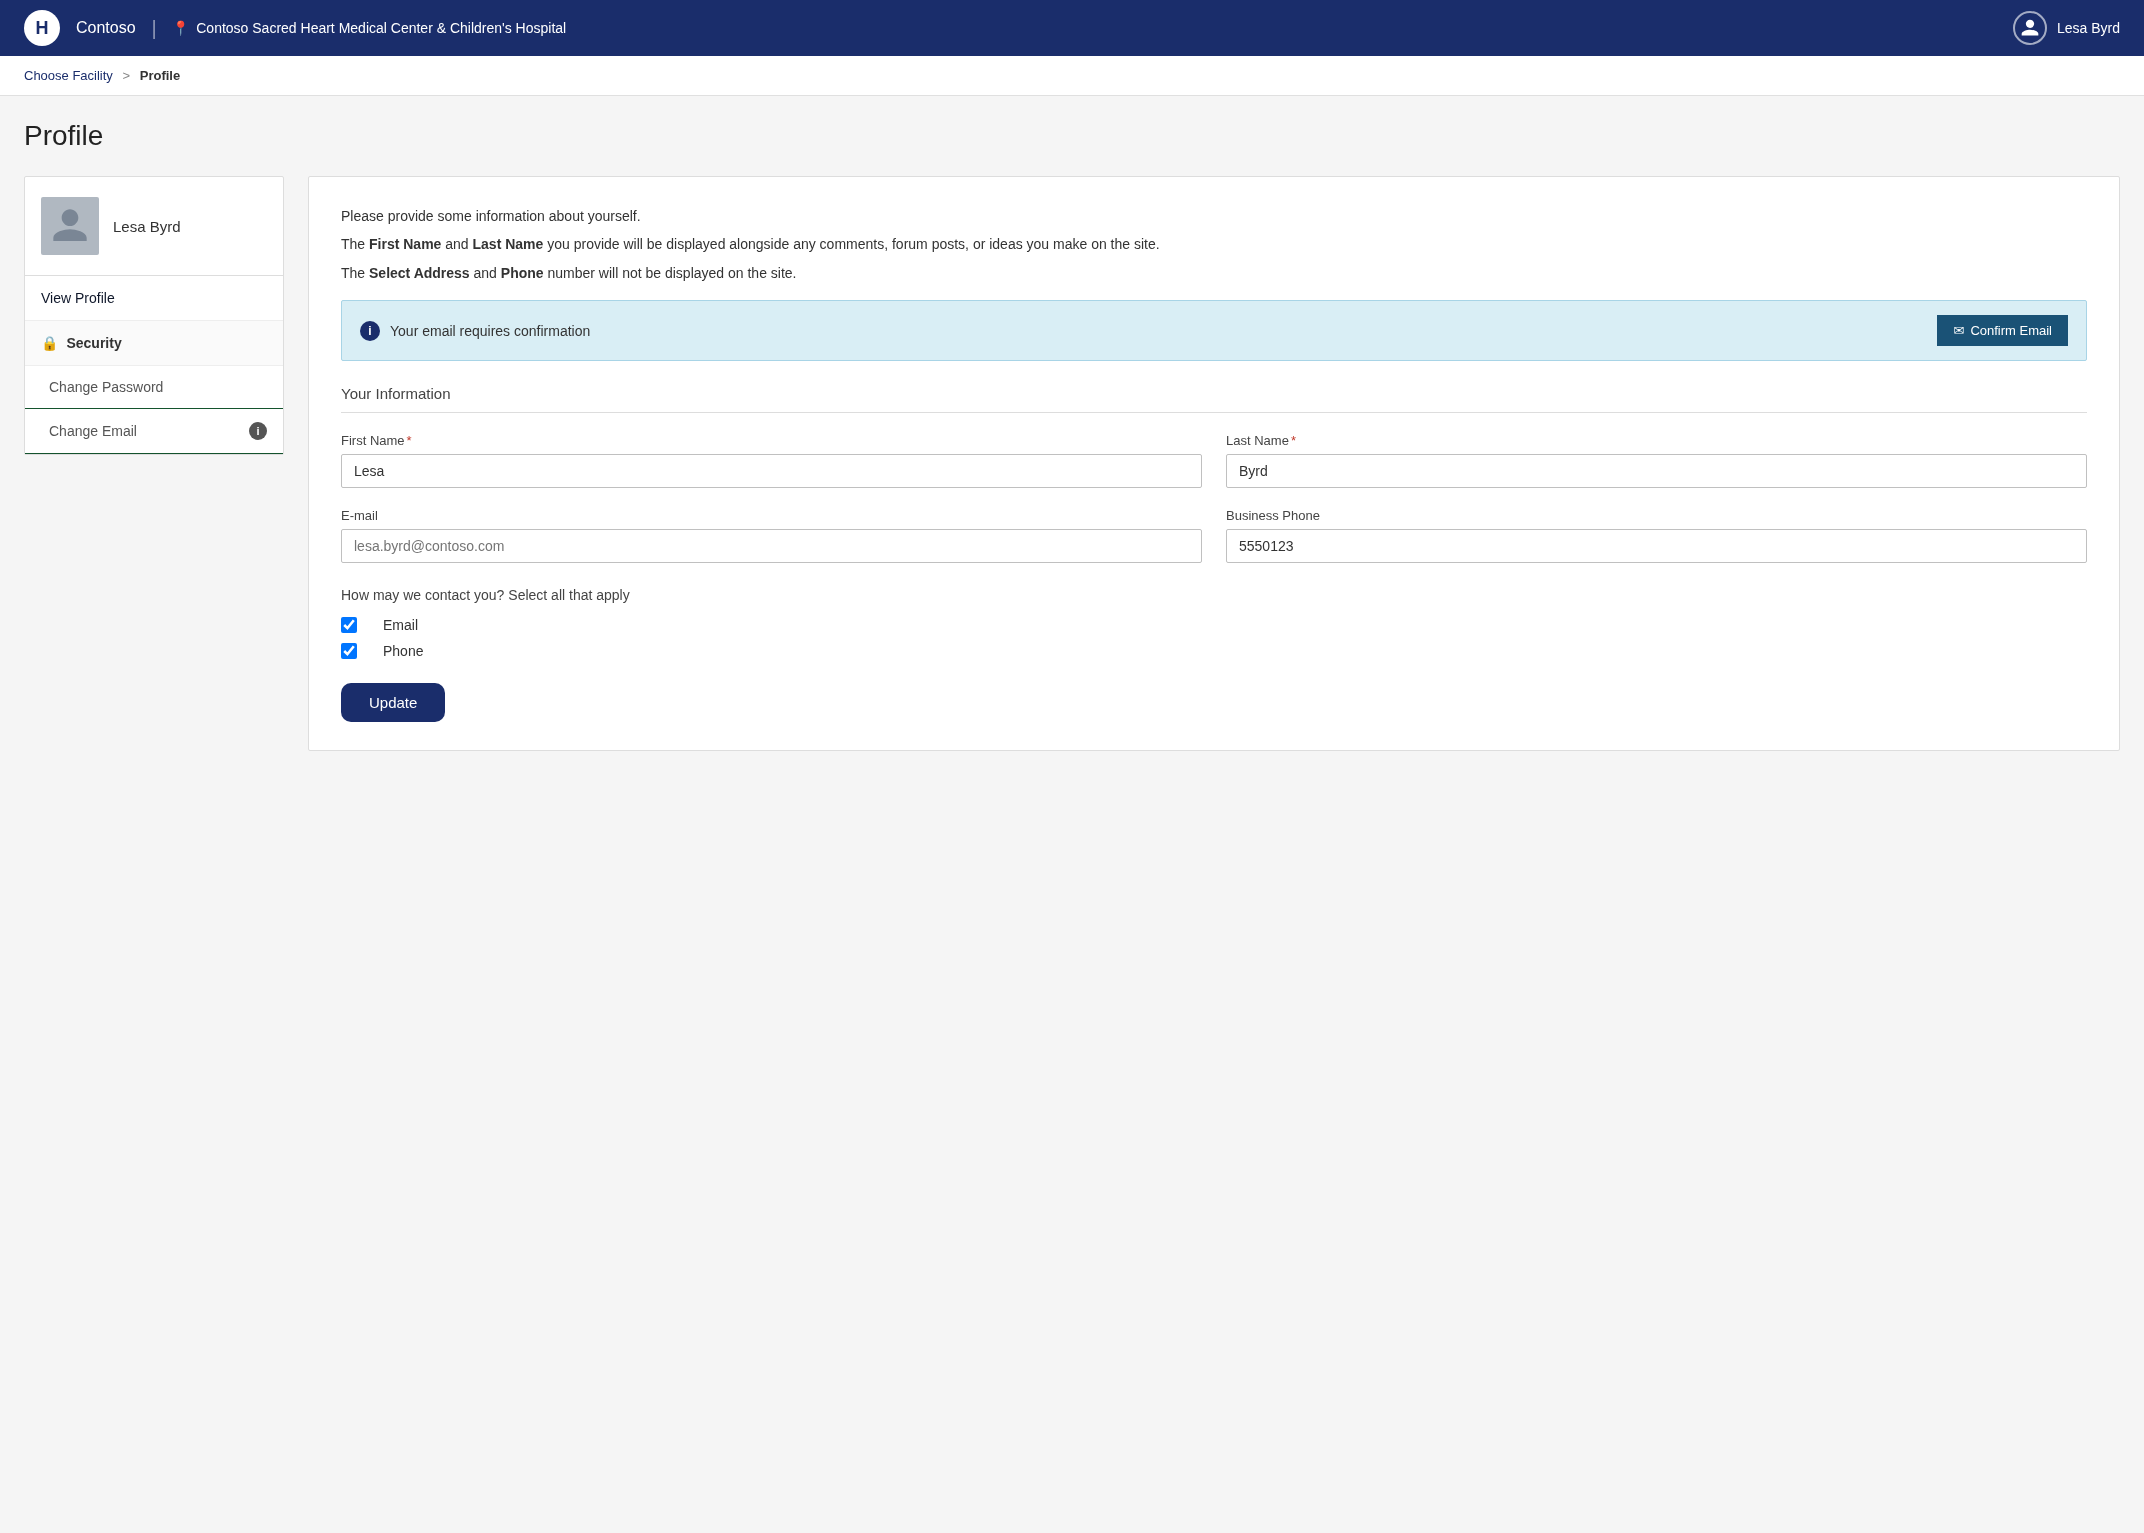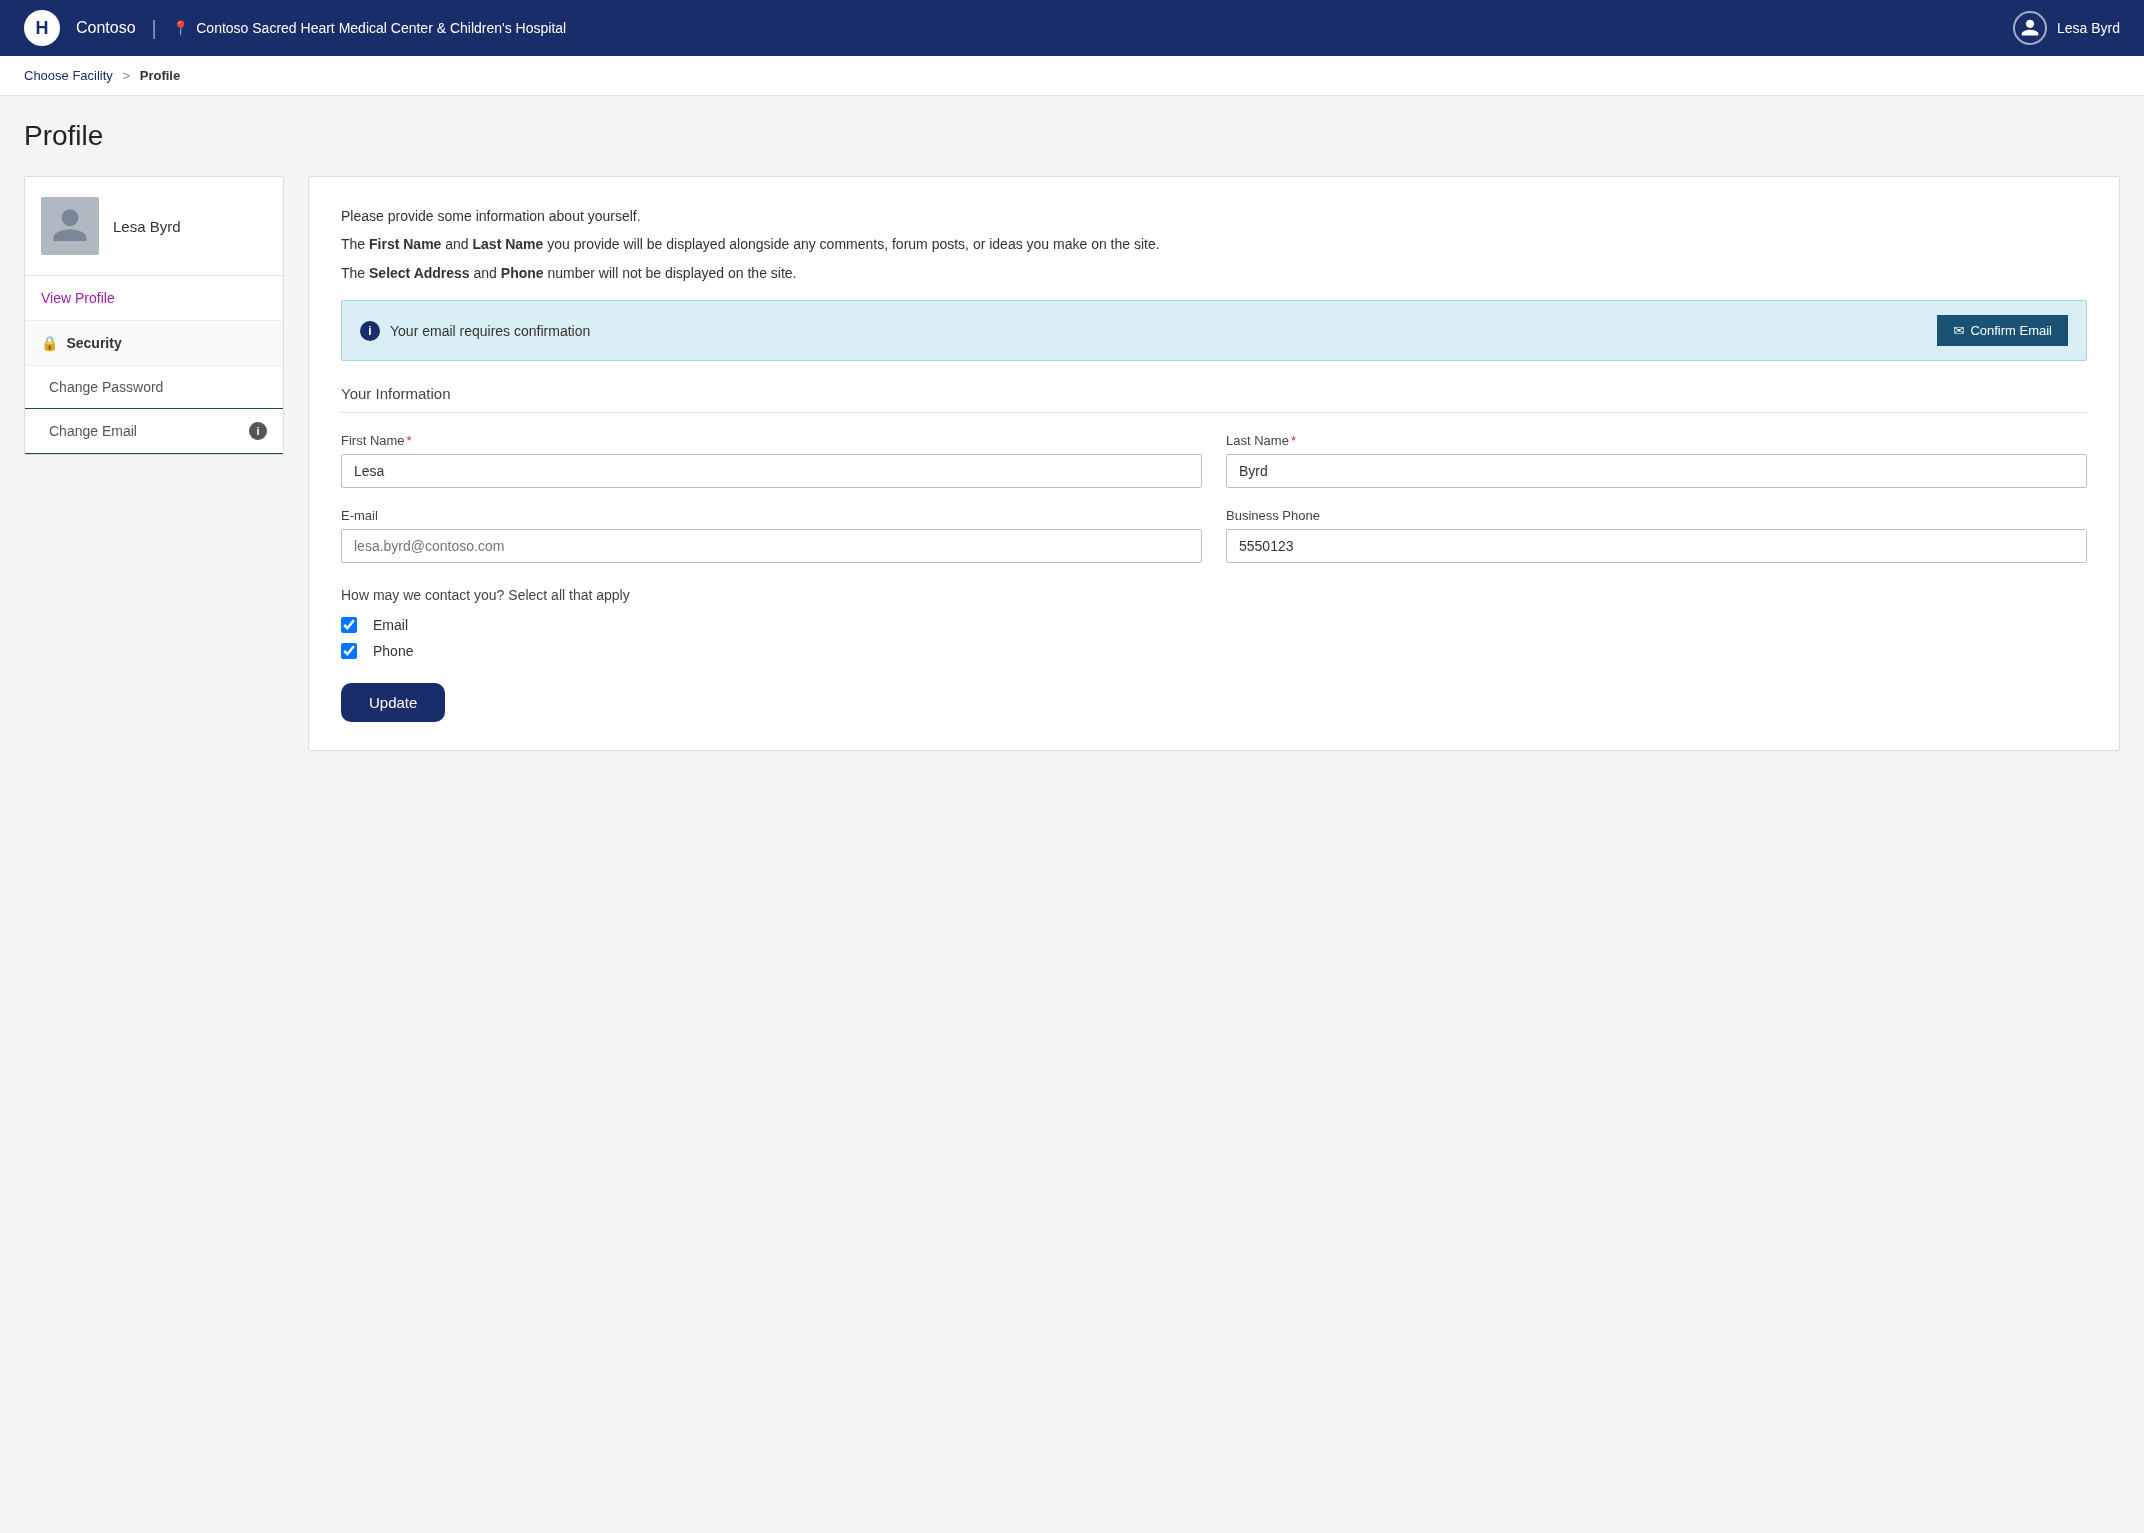--- a/index.html
+++ b/index.html
@@ -76,21 +76,21 @@
       border-radius: 2px;
       display: flex; align-items: center; justify-content: center;
       flex-shrink: 0;
     }
     .sidebar-avatar svg { width: 40px; height: 40px; fill: #7a8695; }
     .sidebar-username { font-size: 15px; font-weight: 500; color: #333; }
 
     .sidebar-nav-item {
       padding: 14px 16px;
       border-bottom: 1px solid #eee;
-      color: #a21caf;
+      color: #0f172a;
       cursor: pointer;
       font-size: 14px;
     }
     .sidebar-section-header {
       padding: 14px 16px;
       border-bottom: 1px solid #eee;
       color: #333;
       font-weight: 600;
       font-size: 14px;
       display: flex; align-items: center; gap: 8px;
@@ -170,21 +170,21 @@
       color: #333;
       background: white;
       width: 100%;
     }
     .form-input.placeholder-style { color: #888; }
 
     
     .contact-section { margin-top: 24px; }
     .contact-label { font-size: 14px; color: #444; margin-bottom: 14px; }
     .checkbox-group { display: flex; flex-direction: column; gap: 10px; }
-    .checkbox-item { display: flex; align-items: center; gap: 16px; font-size: 14px; color: #333; }
+    .checkbox-item { display: flex; align-items: center; gap: 26px; font-size: 14px; color: #333; }
     .checkbox-item input[type="checkbox"] { width: 16px; height: 16px; cursor: pointer; }
 
     
     .update-btn {
       background: #1a2d6b;
       color: white;
       border: none;
       padding: 11px 28px;
       font-size: 15px;
       cursor: pointer;

